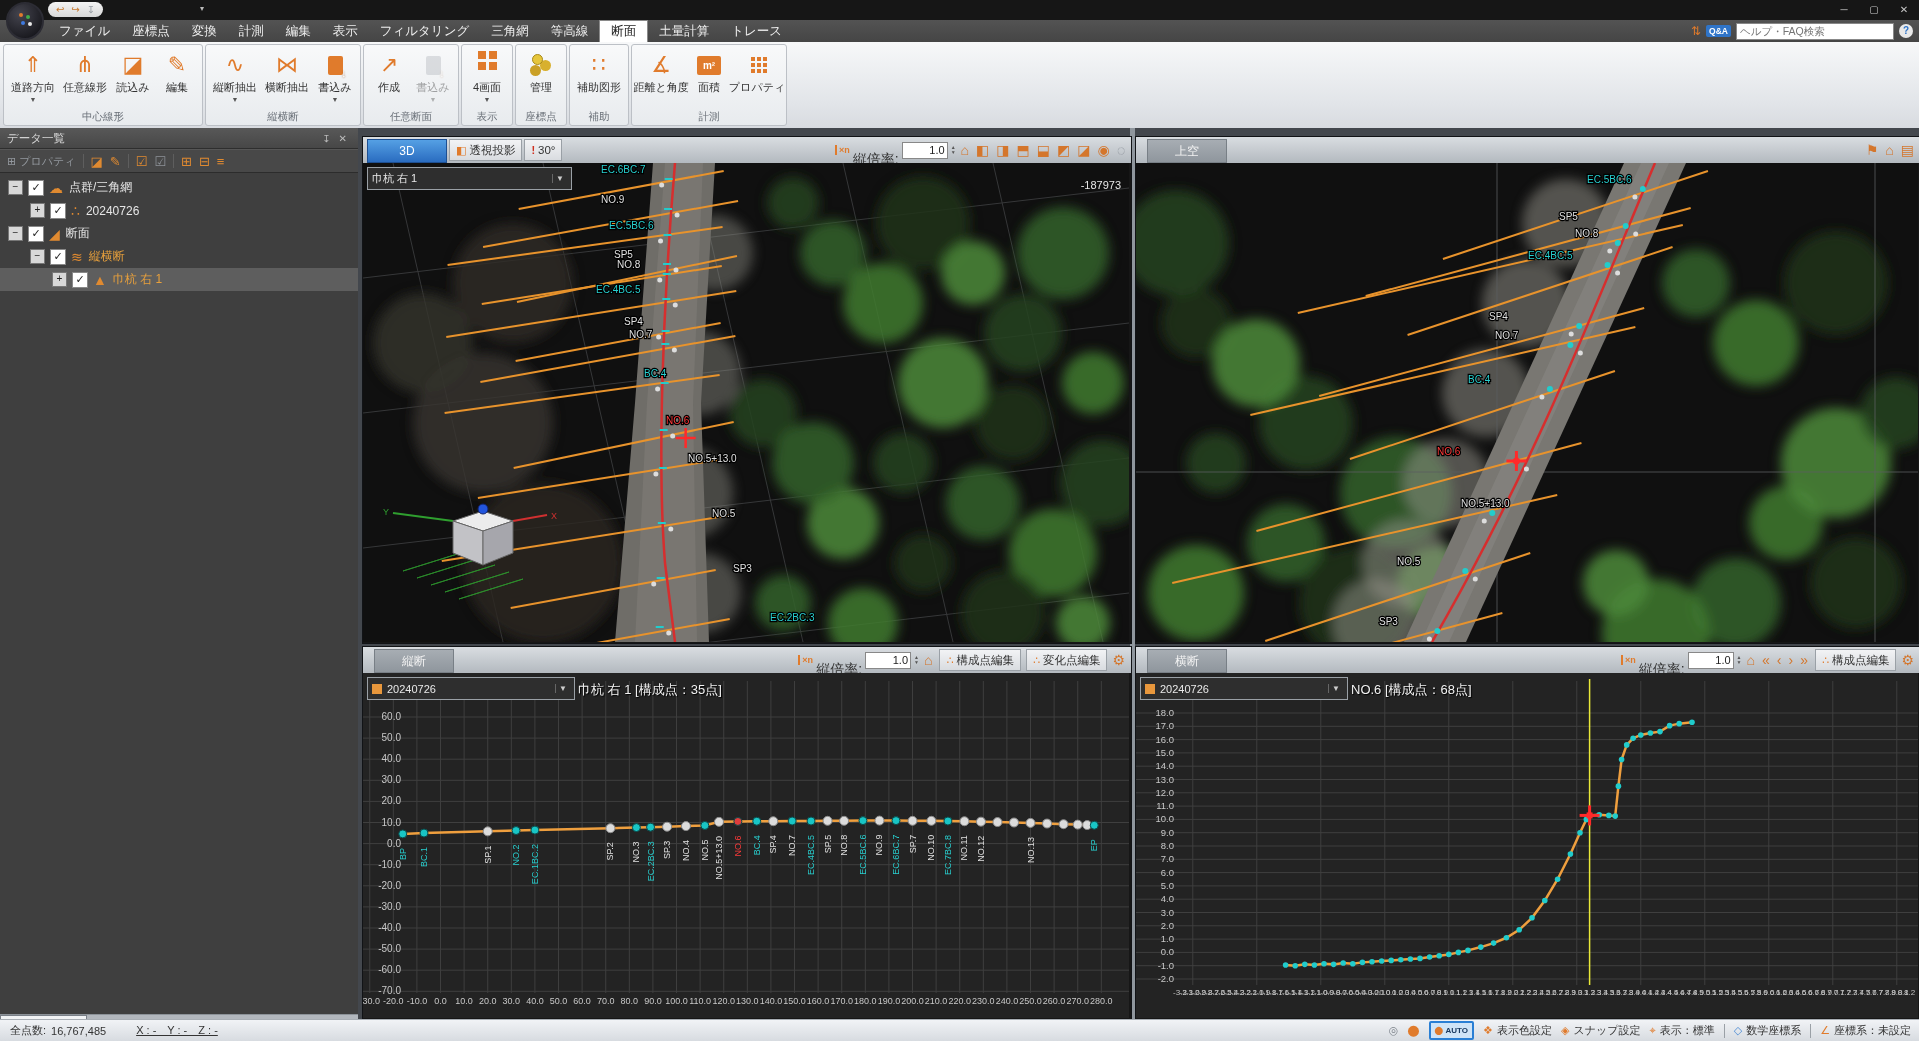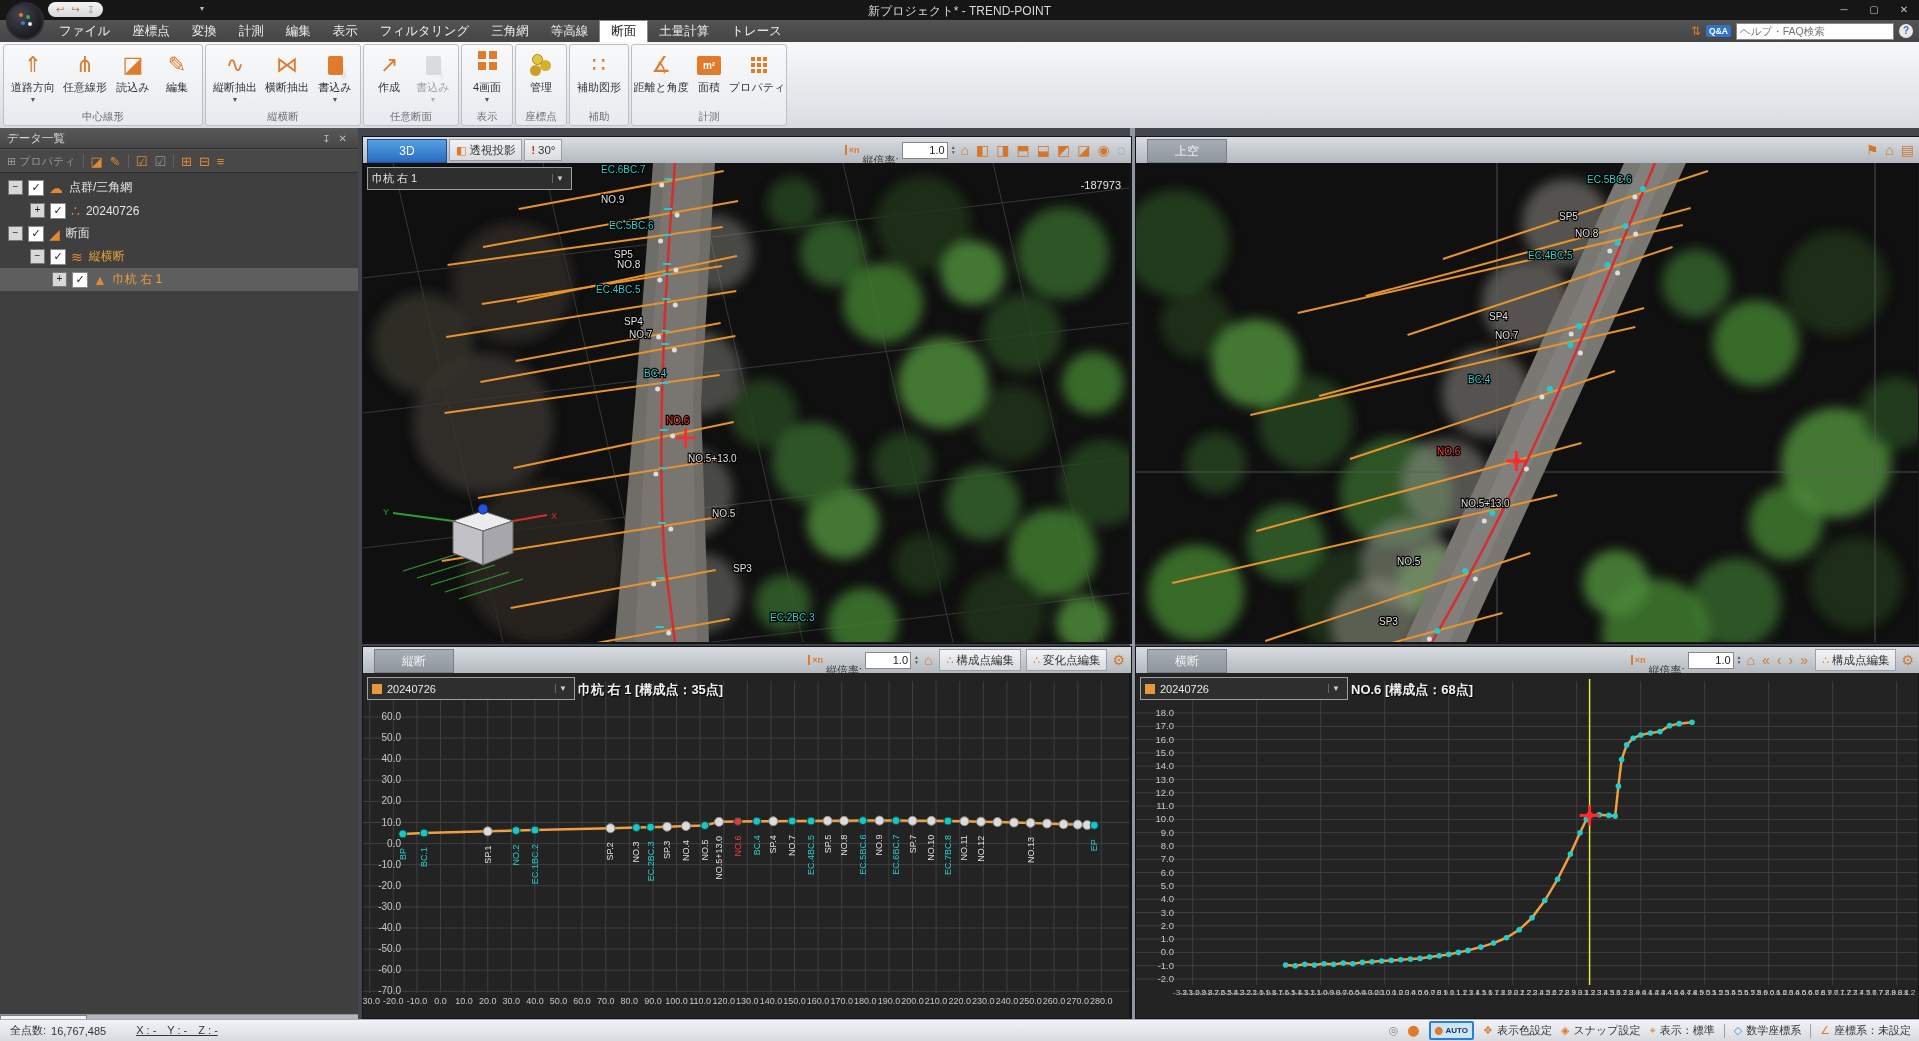--- a/index.html
+++ b/index.html
@@ -90,32 +90,32 @@
          font-size:11.5px;color:#333;border-bottom:1px solid #8f969d;justify-content:flex-end;}
   .vtab{min-width:58px;text-align:center;padding:0 10px;height:22px;line-height:22px;margin:2px 0 0 4px;font-size:12px;}
   .vtab.blue{background:linear-gradient(#55a0e4,#2a6cc0);color:#fff;border:1px solid #1d4f92;}
   .vtab.gray{background:linear-gradient(#a7adb3,#8f969d);color:#f2f2f2;border:1px solid #787f86;margin-left:11px;}
   .toolbtn{height:20px;display:flex;align-items:center;gap:3px;padding:0 6px;margin-left:2px;
            border:1px solid #9aa0a6;background:linear-gradient(#f2f3f5,#d9dce0);font-size:11.5px;color:#333;}
   .toolbtn .ti{color:#e07b2c;font-size:11px;}
   .toolbtn .ti.red{color:#d03020;font-weight:bold;}
   .hdr-right{margin-left:auto;display:flex;align-items:center;gap:3px;padding-right:4px;}
   .xn{color:#e07b2c;font-size:9px;font-weight:bold;border-left:2px solid #e07b2c;padding-left:2px;}
-  .vsc-label{font-size:11px;color:#333;margin-top:20px;}
+  .vsc-label{font-size:14px;color:#333;margin-top:20px;}
   .vsc-box{width:40px;height:15px;background:#fff;border:1px solid #888;font-size:11px;color:#222;
            text-align:right;padding:0 2px;line-height:15px;}
   .spin{display:flex;flex-direction:column;font-size:5px;color:#555;line-height:5px;}
   .hico{color:#d4762c;font-size:14px;padding:0 2px;}
   .hico.gray{color:#7c828a;}
   .pcontent{position:absolute;left:0;top:26px;right:0;bottom:0;background:#161616;overflow:hidden;}
   .dd{position:absolute;left:4px;top:4px;width:198px;height:21px;background:#2e2e2e;border:1px solid #9aa0a6;
       color:#e8e8e8;font-size:11px;display:flex;align-items:center;gap:5px;padding:0 4px;z-index:5;}
   .dd .sw{width:10px;height:10px;background:#e8973c;flex:none;}
   .dd .dda{margin-left:auto;border-left:1px solid #666;padding:0 3px;color:#ccc;font-size:8px;}
-  .chart-caption{position:absolute;left:215px;top:8px;color:#f2f2f2;font-size:13px;font-weight:bold;z-index:5;
+  .chart-caption{position:absolute;left:215px;top:8px;color:#f2f2f2;font-size:13px;font-weight:normal;z-index:5;
                  text-shadow:1px 1px 1px #000;}
   svg text{font-family:"Liberation Sans","DejaVu Sans",sans-serif;}
   
   .statusbar{position:absolute;left:0;right:0;bottom:0;height:21px;background:linear-gradient(#f1f3f6,#d7dbe0);
              border-top:1px solid #a8aeb4;display:flex;align-items:center;font-size:11px;color:#333;}
   .sb-left{display:flex;align-items:center;gap:5px;padding-left:10px;}
   .sb-coords{margin-left:25px;text-decoration:underline;}
   .sb-right{margin-left:auto;display:flex;align-items:center;gap:9px;padding-right:8px;}
   .sb-ico{color:#7c828a;font-size:11px;}
   .sb-ico.orange{color:#e07b2c;}
@@ -132,21 +132,20 @@
 
 <div id="app">
 
   <div class="titlebar">
     <div class="qat">
       <span>↩</span>
       <span>↪</span>
       <span class="g">↧</span>
     </div>
     <span class="qat-dd">▾</span>
-    <div class="win-title">新プロジェクト* - TREND-POINT</div>
     <div class="winbtns">
       <span class="winbtn">─</span>
       <span class="winbtn">▢</span>
       <span class="winbtn">✕</span>
     </div>
   </div>
   <div class="app-orb">
       <span class="dots"></span>
     </div>
 

